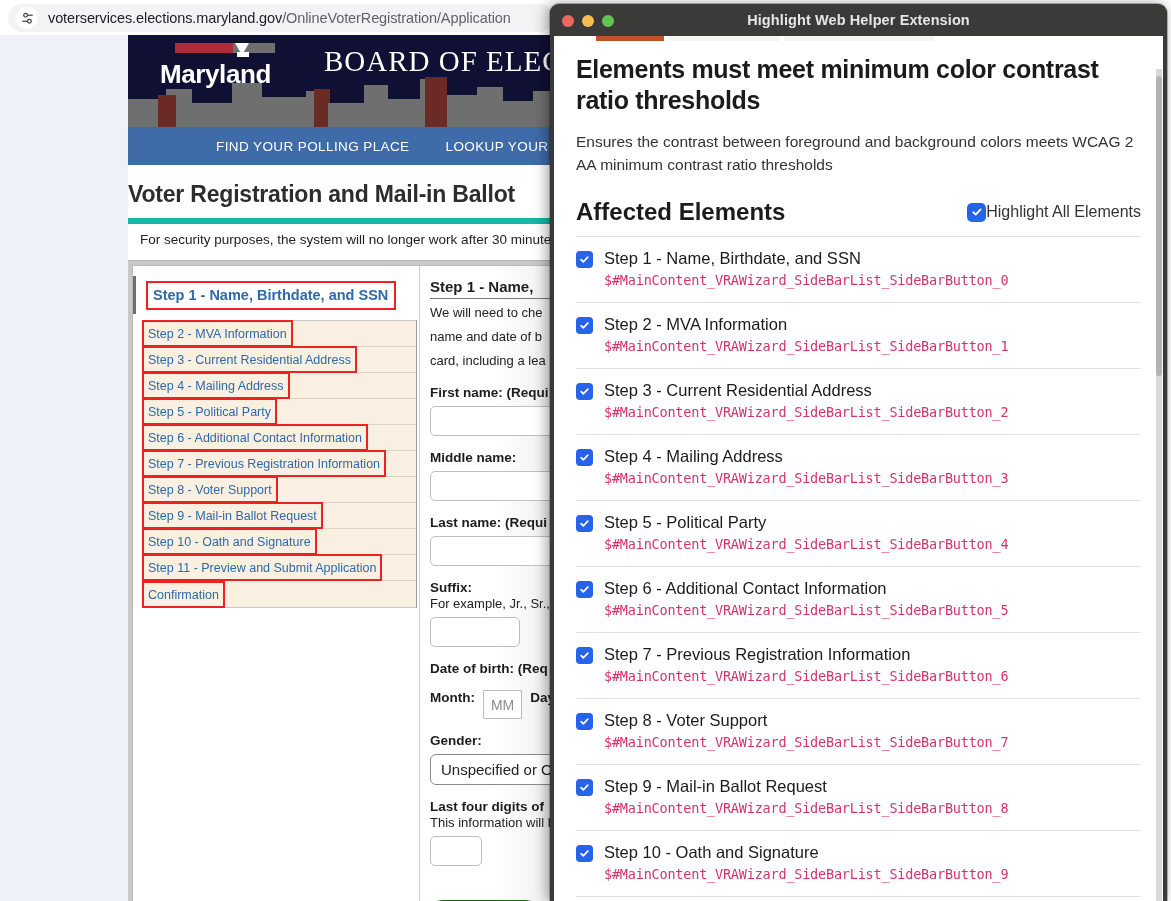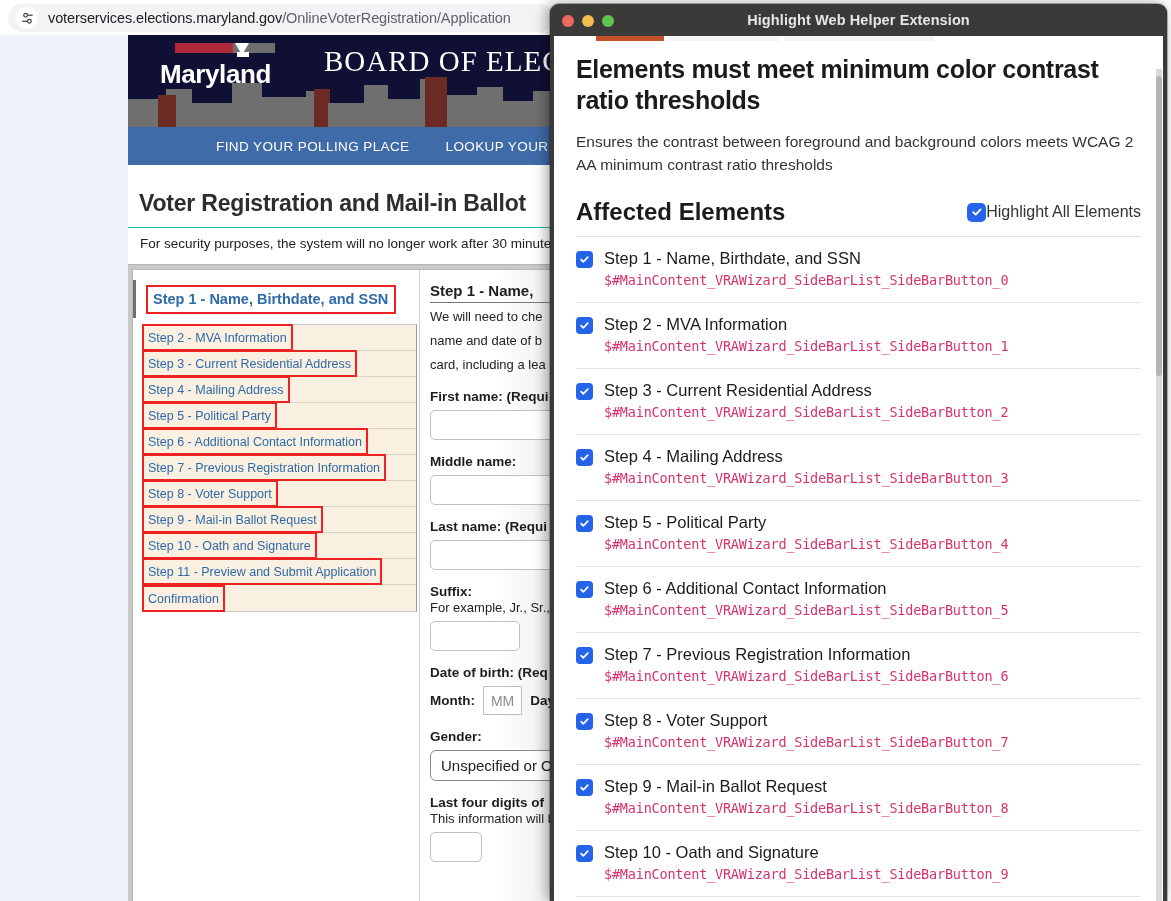--- a/index.html
+++ b/index.html
@@ -65,23 +65,22 @@
     width: 432px; height: 38px; background: #3f6ba8;
     display: flex; align-items: center; overflow: hidden;
   }
   .nav-item {
     color: #ffffff; font-size: 13.5px; letter-spacing: 0.4px;
     white-space: nowrap; padding: 0 18px;
   }
   .nav-item:first-child { margin-left: 70px; }
 
   .page-title-wrap {
-    width: 432px; background:#fff; padding: 16px 0 10px 11px;
-    border-bottom: 1px solid #14b8a6;
-    margin-top: 9px;
+    width: 432px; background:#fff; padding: 16px 0 10px 0;
+    border-bottom: 6px solid #14b8a6;
   }
   .page-title {
     font-size: 23px; font-weight: bold; color: #2d2d2d; white-space: nowrap;
     letter-spacing: -0.2px;
   }
   .security-note {
     width: 432px; background:#fff; padding: 8px 0 9px 12px;
     font-size: 13.5px; color: #222; white-space: nowrap;
   }
 
@@ -140,21 +139,21 @@
   .form-p { font-size: 13px; color: #222; line-height: 20px; margin-top: 4px; white-space: nowrap; }
   .fld-label { font-size: 13.5px; font-weight: bold; color: #1d1d1d; white-space: nowrap; margin-top: 14px; }
   .fld-sub { font-size: 13px; color: #222; white-space: nowrap; margin-top: 1px; }
   .txt-input {
     margin-top: 6px; height: 30px; background: #fff;
     border: 1px solid #c0c0c0; border-radius: 5px;
   }
   .w-wide { width: 150px; }
   .w-sm { width: 90px; }
   .w-xs { width: 52px; }
-  .inline-row { display: flex; align-items: center; margin-top: 6px; gap: 8px; }
+  .inline-row { display: flex; align-items: flex-start; margin-top: 14px; gap: 8px; }
   .inline-row .fld-label { margin-top: 0; }
   .mm-box {
     width: 44px; height: 29px; border: 1px solid #bdbdbd; border-radius: 1px;
     background: #fff; display: flex; align-items: center; justify-content: center;
     color: #8d8d8d; font-size: 14px;
   }
   .select-box {
     margin-top: 6px; width: 150px; height: 31px; background: #fff;
     border: 1px solid #8a8a8a; border-radius: 6px;
     display: flex; align-items: center; padding-left: 10px;

